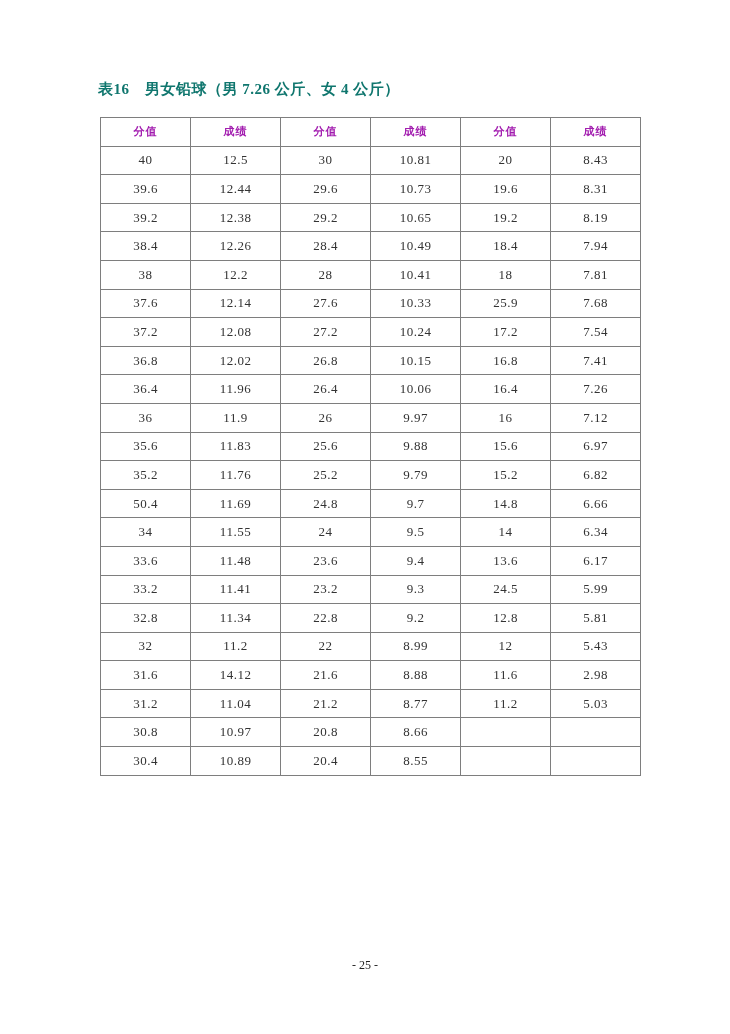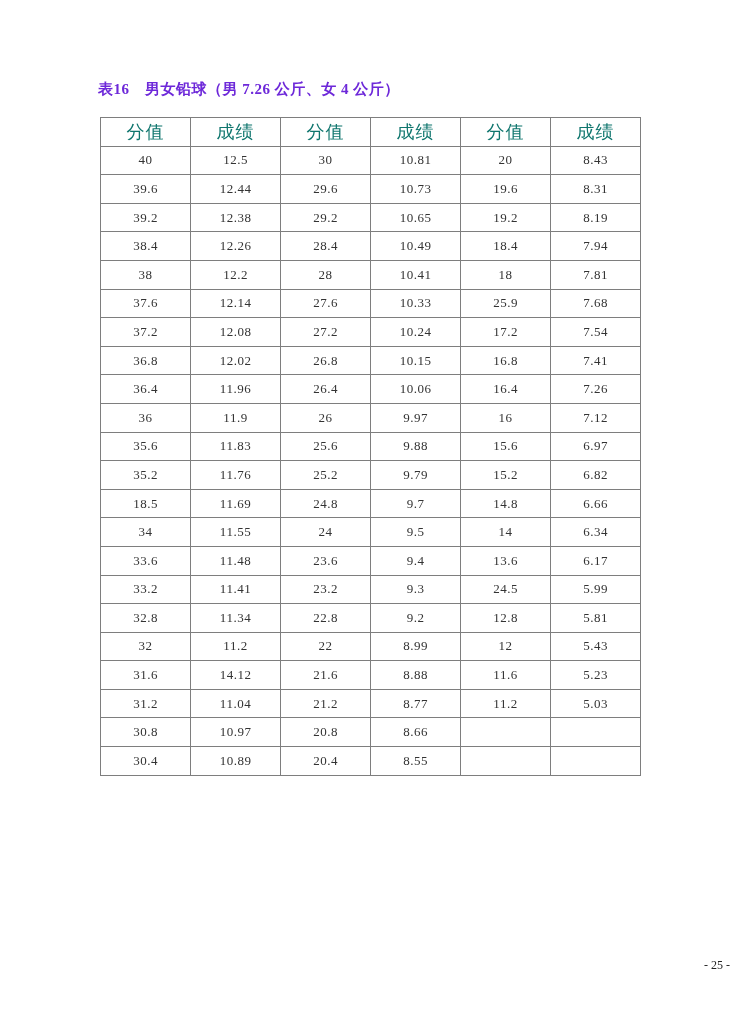--- a/index.html
+++ b/index.html
@@ -14,21 +14,21 @@
     height: 1034px;
     background: #ffffff;
     overflow: hidden;
   }
   .doc-title {
     position: absolute;
     left: 98px;
     top: 80px;
     font-size: 15px;
     font-weight: bold;
-    color: #6d28d9;
+    color: #0f766e;
     letter-spacing: 0.5px;
     white-space: nowrap;
   }
   table.score-table {
     position: absolute;
     left: 100px;
     top: 117px;
     width: 541px;
     border-collapse: collapse;
     table-layout: fixed;
@@ -37,31 +37,31 @@
     border: 1px solid #7e7e7e;
     height: 27.6px;
     text-align: center;
     vertical-align: middle;
     padding: 0;
     font-size: 13px;
     color: #333333;
     letter-spacing: 0.5px;
   }
   .score-table th {
-    font-weight: normal;
-    font-size: 18px;
-    color: #0f766e;
+    font-weight: bold;
+    font-size: 11px;
+    color: #a21caf;
     letter-spacing: 1px;
   }
   .page-number {
     position: absolute;
     left: 0;
     right: 0;
     top: 958px;
-    text-align: right;
+    text-align: center;
     font-size: 12px;
     color: #222222;
   }
 </style>
 </head>
 <body>
 
 <div class="page">
 
   <div class="doc-title">表16　男女铅球（男 7.26 公斤、女 4 公斤）</div>
@@ -168,21 +168,21 @@
         </tr>
         <tr>
           <td>35.2</td>
           <td>11.76</td>
           <td>25.2</td>
           <td>9.79</td>
           <td>15.2</td>
           <td>6.82</td>
         </tr>
         <tr>
-          <td>18.5</td>
+          <td>50.4</td>
           <td>11.69</td>
           <td>24.8</td>
           <td>9.7</td>
           <td>14.8</td>
           <td>6.66</td>
         </tr>
         <tr>
           <td>34</td>
           <td>11.55</td>
           <td>24</td>
@@ -221,21 +221,21 @@
           <td>8.99</td>
           <td>12</td>
           <td>5.43</td>
         </tr>
         <tr>
           <td>31.6</td>
           <td>14.12</td>
           <td>21.6</td>
           <td>8.88</td>
           <td>11.6</td>
-          <td>5.23</td>
+          <td>2.98</td>
         </tr>
         <tr>
           <td>31.2</td>
           <td>11.04</td>
           <td>21.2</td>
           <td>8.77</td>
           <td>11.2</td>
           <td>5.03</td>
         </tr>
         <tr>

